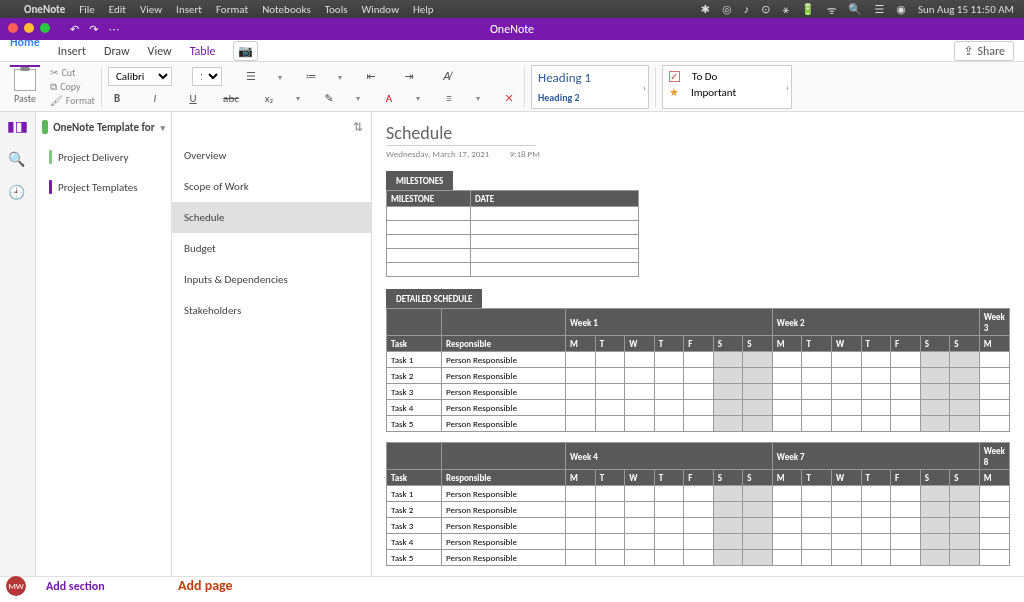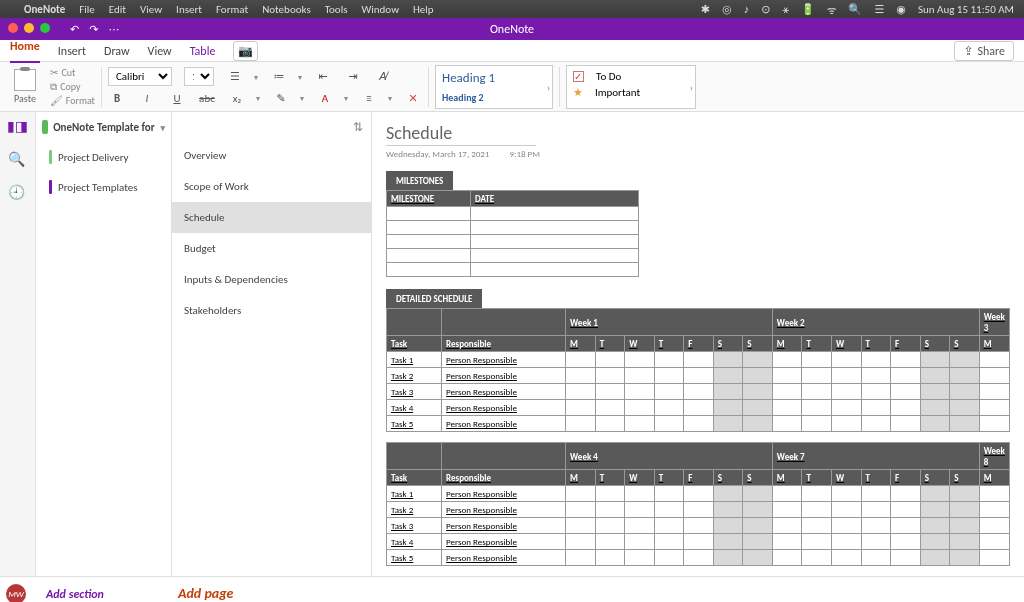--- a/index.html
+++ b/index.html
@@ -11,34 +11,34 @@
 .macmenu .right .ico{font-size:11px;}
 .titlebar{height:22px;background:#7719AA;display:flex;align-items:center;justify-content:center;color:#fff;position:relative;font-size:12px;}
 .traffic{position:absolute;left:8px;top:5px;display:flex;gap:6px;}
 .dot{width:10px;height:10px;border-radius:50%;}
 .dot.r{background:#ff5f57;}
 .dot.y{background:#febc2e;}
 .dot.g{background:#28c840;}
 .qat{position:absolute;left:70px;display:flex;gap:10px;color:#fff;font-size:11px;}
 .ribbontabs{height:22px;background:#fff;border-bottom:1px solid #ddd;display:flex;align-items:center;padding:0 10px;gap:18px;font-size:12px;}
 .ribbontabs .tab{color:#444;cursor:pointer;}
-.ribbontabs .tab.active{color:#c2410c;font-weight:600;border-bottom:2px solid #7719AA;padding-bottom:8px;}
+.ribbontabs .tab.active{color:#3b82f6;font-weight:600;border-bottom:2px solid #7719AA;padding-bottom:16px;}
 .ribbontabs .tab.table{color:#7719AA;}
 .ribbontabs .share{margin-left:auto;border:1px solid #ccc;border-radius:3px;padding:2px 8px;color:#555;display:flex;gap:4px;align-items:center;}
 .ribbontabs .proj{margin-right:8px;border:1px solid #ccc;border-radius:3px;padding:2px 4px;}
 .ribbon{height:50px;background:#fafafa;border-bottom:1px solid #ddd;display:flex;align-items:center;padding:0 6px;gap:6px;}
 .ribgroup{display:flex;flex-direction:column;gap:2px;font-size:10px;color:#666;padding:0 4px;}
 .pastebtn{display:flex;flex-direction:column;align-items:center;gap:1px;padding:2px 4px;}
 .pastebtn .ic{width:22px;height:22px;border:1px solid #aaa;background:#fff;position:relative;}
 .pastebtn .ic::before{content:"";position:absolute;top:-3px;left:5px;width:10px;height:4px;background:#888;border-radius:2px;}
 .clip{display:flex;flex-direction:column;gap:1px;font-size:10px;color:#888;}
 .clip div{display:flex;gap:3px;align-items:center;}
 .divider{width:1px;height:40px;background:#ddd;}
 .fontgroup{display:flex;flex-direction:column;gap:4px;}
-.fontrow{display:flex;gap:12px;align-items:center;}
+.fontrow{display:flex;gap:20px;align-items:center;}
 .fontsel{border:1px solid #ccc;font-size:11px;padding:1px 3px;background:#fff;}
 .fontsel.name{width:64px;}
 .fontsel.size{width:30px;}
 .ibtn{width:18px;height:16px;display:flex;align-items:center;justify-content:center;font-size:11px;color:#555;cursor:pointer;}
 .ibtn.b{font-weight:bold;}
 .ibtn.i{font-style:italic;}
 .ibtn.u{text-decoration:underline;}
 .ibtn.s{text-decoration:line-through;}
 .dd{font-size:8px;color:#888;margin-left:-2px;}
 .stylebox{border:1px solid #ccc;width:118px;height:44px;padding:4px 6px;display:flex;flex-direction:column;justify-content:space-between;position:relative;background:#fff;}
@@ -62,33 +62,33 @@
 .section .b1{background:#4da6e0;}
 .section .b2{background:#7fc97f;}
 .section .b3{background:#7719AA;}
 .pagelist{width:200px;border-right:1px solid #e0e0e0;display:flex;flex-direction:column;position:relative;}
 .page{padding:9px 12px;font-size:11px;color:#444;}
 .page.active{background:#e0e0e0;}
 .canvas{flex:1;overflow:auto;padding:10px 14px;background:#fff;}
 .ptitle{font-size:18px;color:#666;font-weight:300;padding-bottom:1px;border-bottom:1px solid #ccc;display:inline-block;width:150px;}
 .pmeta{font-size:9px;color:#888;margin-top:2px;display:flex;gap:20px;}
 .blk{display:inline-block;background:#595959;color:#fff;font-size:9px;font-weight:bold;padding:4px 10px;margin-top:12px;}
-table.tbl{border-collapse:collapse;margin-top:0;text-decoration:underline;}
+table.tbl{border-collapse:collapse;margin-top:0;}
 table.tbl td,table.tbl th{border:1px solid #999;font-size:9px;padding:2px 4px;text-align:left;}
 table.tbl th{background:#595959;color:#fff;font-weight:bold;}
 table.tbl td{background:#fff;height:14px;}
 .milestones th:first-child{width:84px;}
 .milestones th:last-child{width:168px;}
 .sched th,.sched td{font-size:9px;}
 .sched .taskcol{width:56px;}
 .sched .respcol{width:126px;}
 .sched .wkhead{width:30px;}
 .sched .daycol{width:30px;}
 .sched .wkend{background:#d9d9d9 !important;}
-.footer{height:26px;border-top:1px solid #e0e0e0;display:flex;align-items:flex-end;font-style:italic;}
+.footer{height:26px;border-top:1px solid #e0e0e0;display:flex;align-items:flex-start;}
 .footer .sec{width:172px;padding-left:46px;color:#7719AA;font-size:12px;font-weight:600;}
 .footer .pg{color:#c2410c;font-size:14px;font-weight:600;padding-left:6px;}
 .footer .av{position:absolute;left:6px;width:20px;height:20px;background:#b53737;color:#fff;border-radius:50%;font-size:9px;display:flex;align-items:center;justify-content:center;}
 .footwrap{position:relative;width:100%;display:flex;align-items:center;}
 .chk{display:inline-block;width:11px;height:11px;border:1px solid #c77;position:relative;}
 .chk::after{content:"✓";position:absolute;top:-2px;left:0;color:#c44;font-size:10px;}
 .star{color:#e8a23d;}
 </style>
 </head>
 <body>

